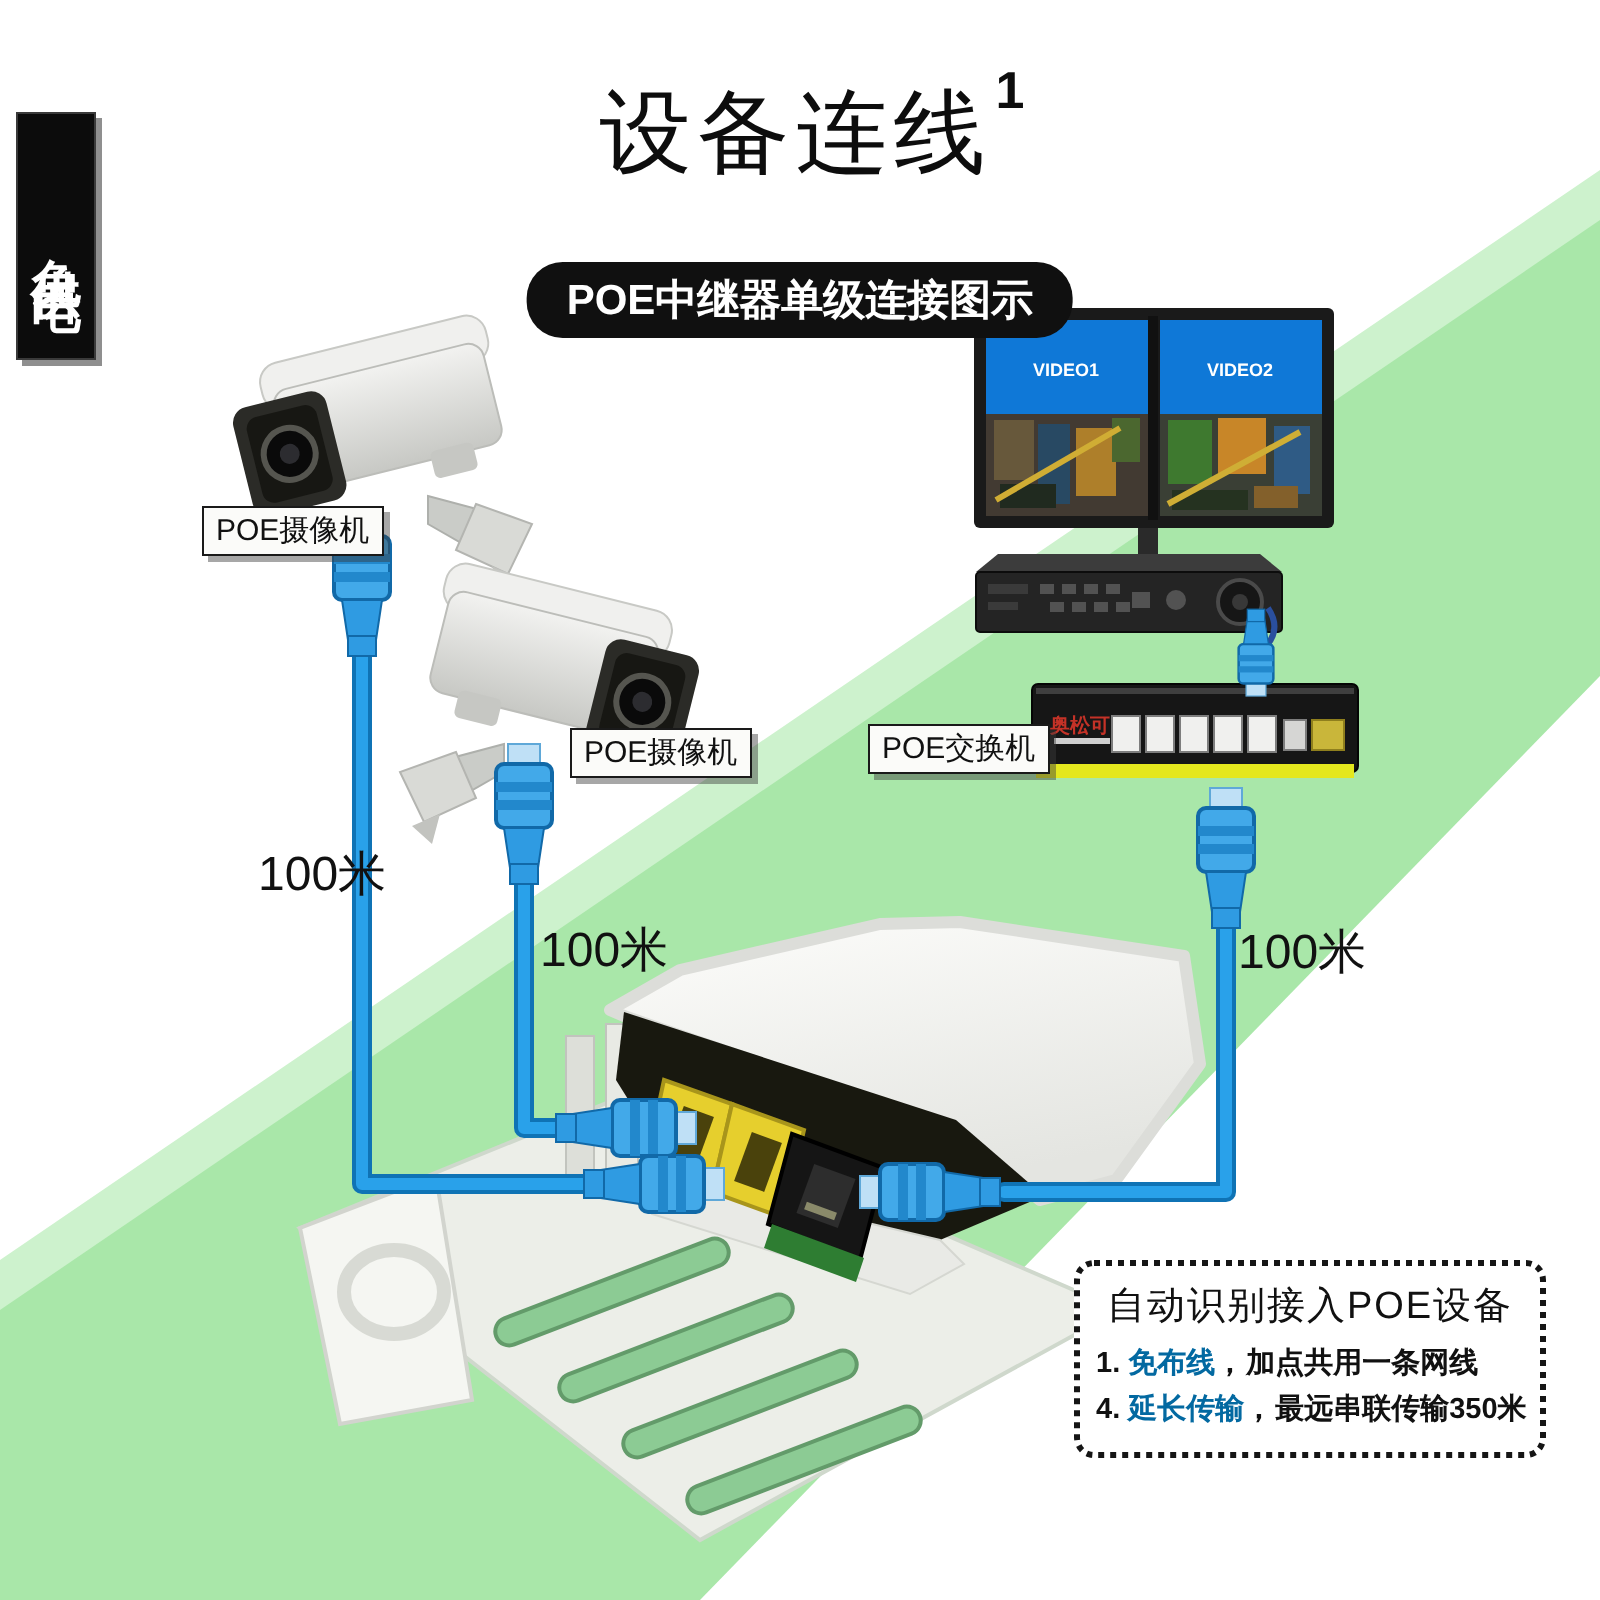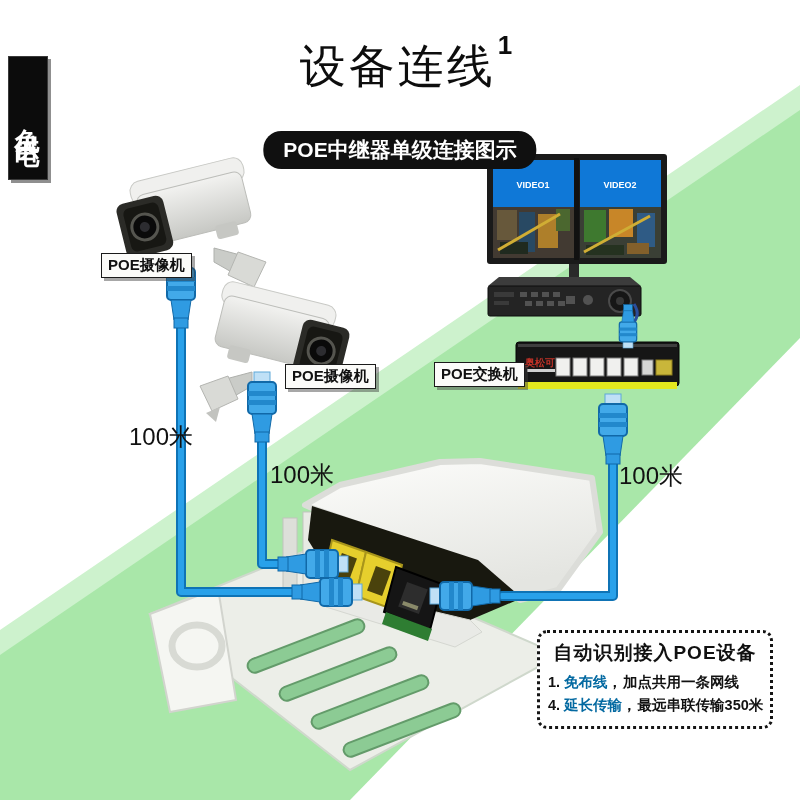--- a/index.html
+++ b/index.html
@@ -23,35 +23,35 @@
   .title-sup{font-size:26px;font-weight:700;vertical-align:28px;margin-left:2px;}
   .badge{
     position:absolute;top:107px;left:50%;transform:translateX(-50%);
     background:#101010;color:#ffffff;font-size:21px;font-weight:bold;
     padding:5px 20px;border-radius:18px;white-space:nowrap;margin-top:24px;
   }
   .scene{position:absolute;left:0;top:0;width:800px;height:800px;}
   .tag{
     position:absolute;background:#fbfbf9;border:1px solid #1a1a1a;
     box-shadow:3px 3px 0 rgba(60,60,60,.45);
-    font-size:15px;font-weight:bold;color:#111;padding:2px 6px;white-space:nowrap;
+    font-size:15px;font-weight:normal;color:#111;padding:2px 6px;white-space:nowrap;
   }
   .tag1{left:101px;top:253px;}
   .tag2{left:285px;top:364px;}
   .tag3{left:434px;top:362px;}
   .len{position:absolute;font-size:24px;font-weight:normal;color:#111;white-space:nowrap;}
   .len1{left:129px;top:421px;}
   .len2{left:270px;top:459px;}
   .len3{left:619px;top:460px;}
   .info-box{
     position:absolute;left:537px;top:630px;width:236px;
     background:#ffffff;border:3px dotted #151515;border-radius:10px;
     padding:7px 8px 8px 8px;box-sizing:border-box;color:#111;
   }
-  .info-title{font-size:19px;font-weight:700;text-align:center;margin-bottom:5px;letter-spacing:1px;}
+  .info-title{font-size:19px;font-weight:400;text-align:center;margin-bottom:5px;letter-spacing:1px;}
   .info-row{font-size:14.5px;font-weight:bold;line-height:1.62;white-space:nowrap;}
   .info-row .num{margin-right:4px;}
   .info-row .kw{color:#0369a1;}
   .info-row .sep{margin-right:1px;}
   svg text{font-family:"Liberation Sans","DejaVu Sans",sans-serif;}
 </style>
 </head>
 <body>
 
 <div class="stage">

